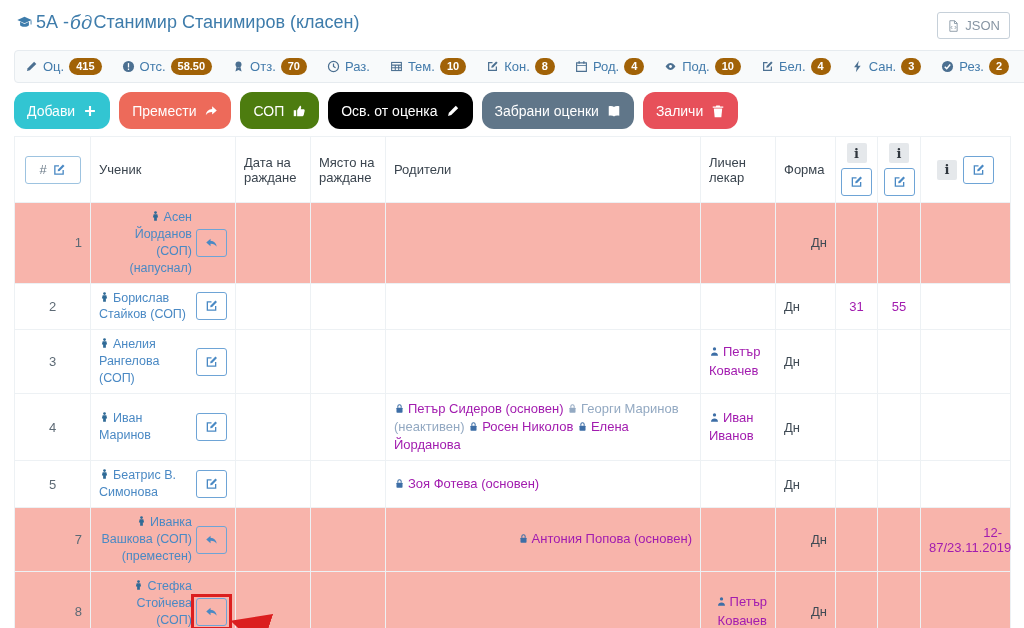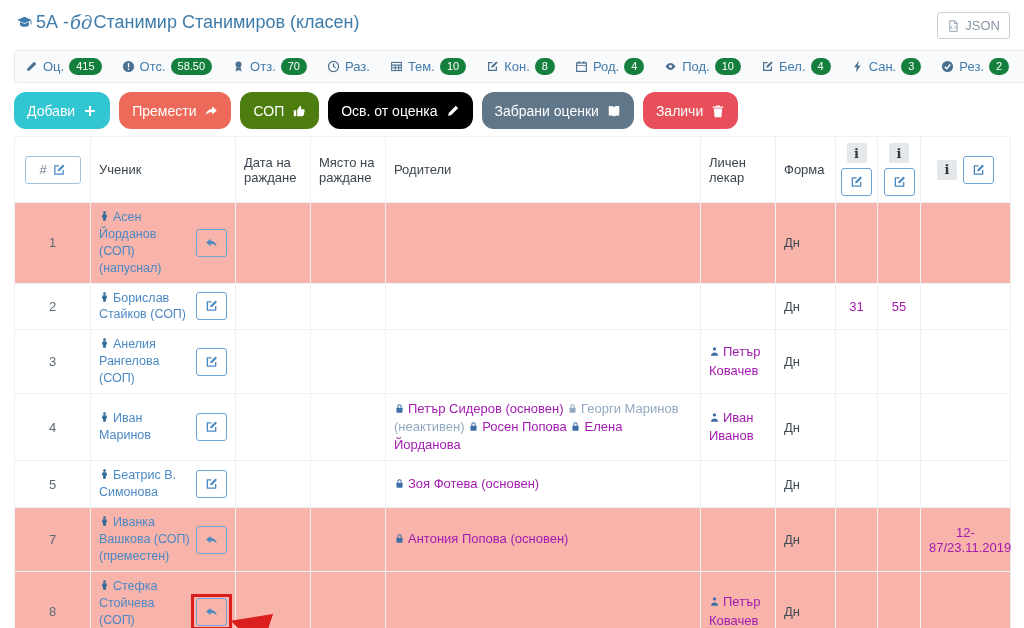--- a/index.html
+++ b/index.html
@@ -13,37 +13,37 @@
   .title .ic { width:21px; height:16px; color:#3e7cab; }
   .title .it { font-family:"DejaVu Serif",serif; font-style:italic; }
   .json-btn { display:flex; align-items:center; gap:5px; border:1px solid #c6d0d9; background:#fff;
               color:#8795a3; font-size:13px; border-radius:3px; padding:5px 9px; cursor:pointer; }
   .json-btn .ic { width:13px; height:14px; }
 
   
   .tabbar { display:inline-flex; margin-top:11px; background:#f8fafb; border:1px solid #e6ebef; border-radius:4px; }
   .tab { display:flex; align-items:center; gap:5px; padding:7px 10px; font-size:13px; color:#437bab; cursor:pointer; white-space:nowrap;justify-content:flex-end; }
   .tab .ic { width:13px; height:13px; color:#4c7091; flex:0 0 auto; }
-  .badge { background:#15803d; color:#fff; border-radius:10px; font-size:11px; line-height:1; padding:3px 7px; }
+  .badge { background:#a16207; color:#fff; border-radius:10px; font-size:11px; line-height:1; padding:3px 7px;font-weight:bold; }
 
   
   .toolbar { display:flex; gap:9px; margin-top:9px; }
   .tbtn { display:flex; align-items:center; gap:8px; color:#fff; border:none; border-radius:12px;
           height:37px; padding:0 13px; font-size:14px; cursor:pointer; font-family:inherit; }
   .tbtn .ic { width:14px; height:14px; }
 
   
   table { border-collapse:collapse; table-layout:fixed; width:996px; margin-top:7px; }
   col.w-num{width:76px} col.w-name{width:145px} col.w-dob{width:75px} col.w-pob{width:75px}
   col.w-par{width:315px} col.w-doc{width:75px} col.w-form{width:60px} col.w-s1{width:42px} col.w-s2{width:43px} col.w-ex{width:90px}
   th,td { border:1px solid #edf1f4; font-size:13px; padding:6px 8px; vertical-align:middle; text-align:left; }
   thead th { height:64px; color:#3a444e; font-weight:normal; }
   th.c-num,td.c-num { text-align:center; }
   td.c-num { color:#5d6a75; }
-  tr.pink td { background:#f8b4ab; }
+  tr.pink td { background:#f8b4ab;text-align:right; }
   td.c-dob,td.c-st,td.c-ex { color:#a21caf; }
   td.c-st { text-align:center; }
   td.c-ex { text-align:center; }
   td.c-form { color:#3f4a54; }
 
   .hash-btn { display:inline-flex; align-items:center; justify-content:center; gap:5px; width:56px; height:28px;
               border:1px solid #9dc3e0; border-radius:3px; background:transparent; cursor:pointer; }
   .hash-btn .hash { color:#6b7b89; font-size:13px; }
   .hash-btn .ic { width:14px; height:14px; color:#4a89c4; }
   .ibadge { display:inline-flex; align-items:center; justify-content:center; width:20px; height:20px;
@@ -450,21 +450,21 @@
           <td class="c-pob"></td>
           <td class="c-par"><span class="parent"><span class="ic"><svg viewBox="0 0 16 16" fill="currentColor">
                   <rect x="3.6" y="6.8" width="8.8" height="7.2" rx="1"></rect>
                   <path d="M5.6 6.8V4.9a2.4 2.4 0 0 1 4.8 0v1.9" fill="none" stroke="currentColor" stroke-width="1.5"></path>
                 </svg></span><span>Петър Сидеров (основен)</span></span> <span class="parent inactive"><span class="ic"><svg viewBox="0 0 16 16" fill="currentColor">
                   <rect x="3.6" y="6.8" width="8.8" height="7.2" rx="1"></rect>
                   <path d="M5.6 6.8V4.9a2.4 2.4 0 0 1 4.8 0v1.9" fill="none" stroke="currentColor" stroke-width="1.5"></path>
                 </svg></span><span>Георги Маринов (неактивен)</span></span> <span class="parent"><span class="ic"><svg viewBox="0 0 16 16" fill="currentColor">
                   <rect x="3.6" y="6.8" width="8.8" height="7.2" rx="1"></rect>
                   <path d="M5.6 6.8V4.9a2.4 2.4 0 0 1 4.8 0v1.9" fill="none" stroke="currentColor" stroke-width="1.5"></path>
-                </svg></span><span>Росен Попова</span></span> <span class="parent"><span class="ic"><svg viewBox="0 0 16 16" fill="currentColor">
+                </svg></span><span>Росен Николов</span></span> <span class="parent"><span class="ic"><svg viewBox="0 0 16 16" fill="currentColor">
                   <rect x="3.6" y="6.8" width="8.8" height="7.2" rx="1"></rect>
                   <path d="M5.6 6.8V4.9a2.4 2.4 0 0 1 4.8 0v1.9" fill="none" stroke="currentColor" stroke-width="1.5"></path>
                 </svg></span><span>Елена Йорданова</span></span></td>
           <td class="c-doc"><span class="doctor"><span class="ic"><svg viewBox="0 0 16 16" fill="currentColor">
                   <circle cx="8" cy="4.2" r="2.4"></circle>
                   <path d="M2.9 14c.2-3 2.3-4.6 5.1-4.6s4.9 1.6 5.1 4.6z"></path>
                 </svg></span><span>Иван Иванов</span></span></td>
           <td class="c-form">Дн</td>
           <td class="c-st"></td>
           <td class="c-st"></td>

